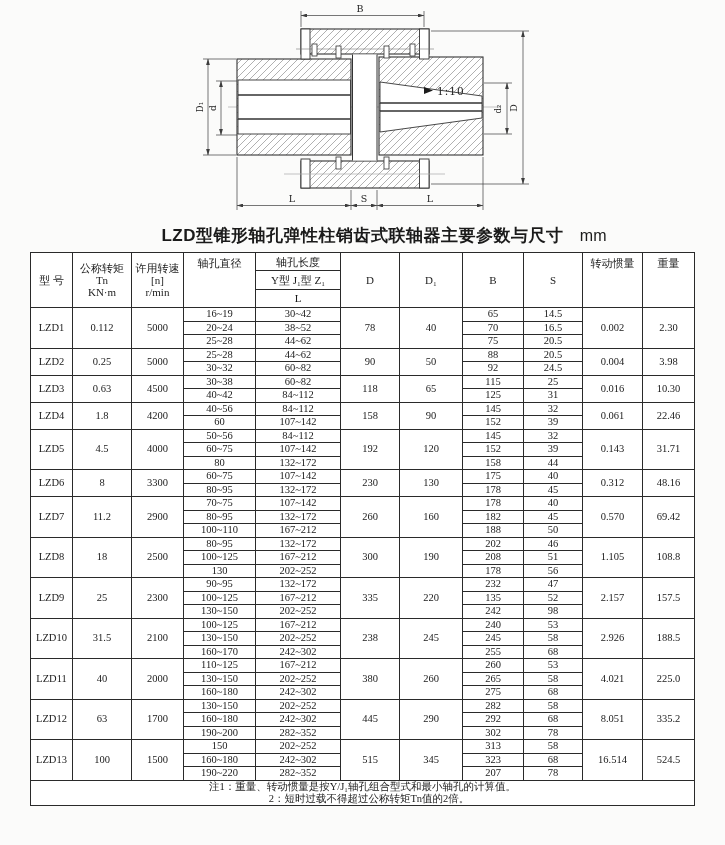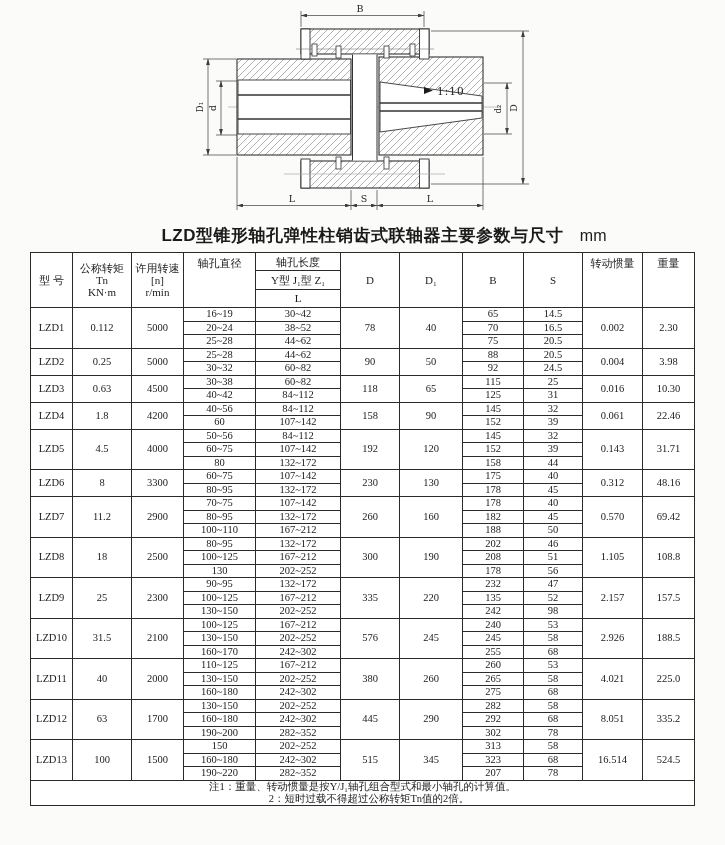--- a/index.html
+++ b/index.html
@@ -450,21 +450,21 @@
         <td>202~252</td>
         <td>242</td>
         <td>98</td>
       </tr>
       <tr>
         <td rowspan="3">LZD10</td>
         <td rowspan="3">31.5</td>
         <td rowspan="3">2100</td>
         <td>100~125</td>
         <td>167~212</td>
-        <td rowspan="3">576</td>
+        <td rowspan="3">238</td>
         <td rowspan="3">245</td>
         <td>240</td>
         <td>53</td>
         <td rowspan="3">2.926</td>
         <td rowspan="3">188.5</td>
       </tr>
       <tr>
         <td>130~150</td>
         <td>202~252</td>
         <td>245</td>

